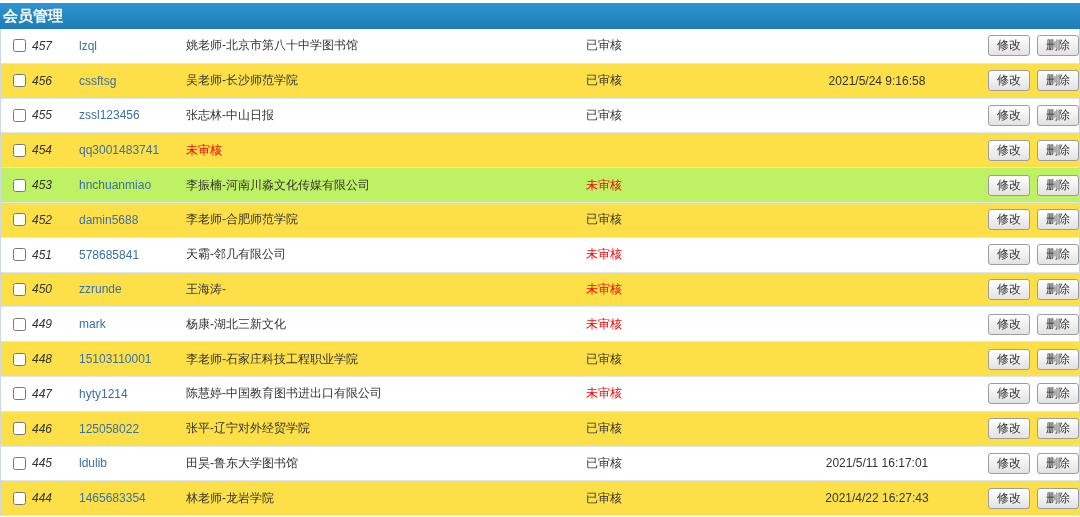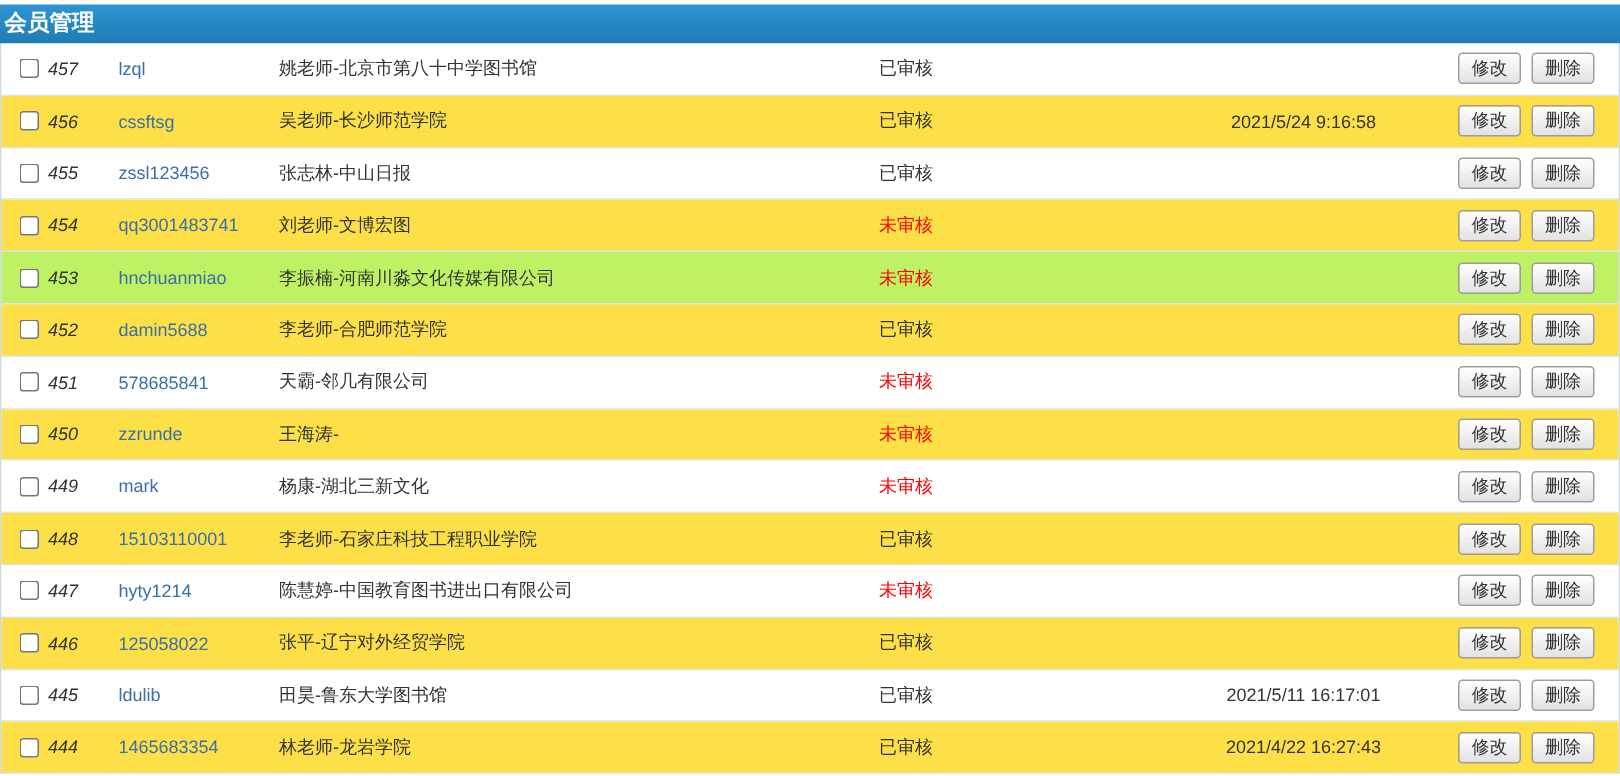--- a/index.html
+++ b/index.html
@@ -59,21 +59,21 @@
   .cell-id   { width: 47px;  flex: none; font-style: italic; }
   .cell-user {
     width: 107px; flex: none;
     color: #3a6fa8; text-decoration: none; cursor: pointer;
   }
   .cell-name   { width: 400px; flex: none; }
   .cell-status { width: 180px; flex: none; }
   .cell-status.pending { color: #ff0000; }
   .cell-time   { flex: 1; text-align: center; }
   .cell-actions {
-    display: flex; gap: 7px; padding-right: 16px; flex: none;
+    display: flex; gap: 7px; flex: none;
   }
   .btn {
     font-family: inherit;
     font-size: 12px;
     color: #333333;
     border: 1px solid #9d9d9d;
     border-radius: 3px;
     background: linear-gradient(#ffffff, #e2e2e2);
     padding: 2px 8px;
     height: 21px;
@@ -130,21 +130,20 @@
       <button class="btn">修改</button>
       <button class="btn">删除</button>
     </span>
   </div>
       <div class="row alt">
     <span class="cell-check">
       <input type="checkbox" style="">
     </span>
     <span class="cell-id">454</span>
     <a class="cell-user">qq3001483741</a>
-    <span class="cell-name">刘老师-文博宏图</span>
     <span class="cell-status pending">未审核</span>
     <span class="cell-time"></span>
     <span class="cell-actions">
       <button class="btn">修改</button>
       <button class="btn">删除</button>
     </span>
   </div>
       <div class="row highlight">
     <span class="cell-check">
       <input type="checkbox" style="">

